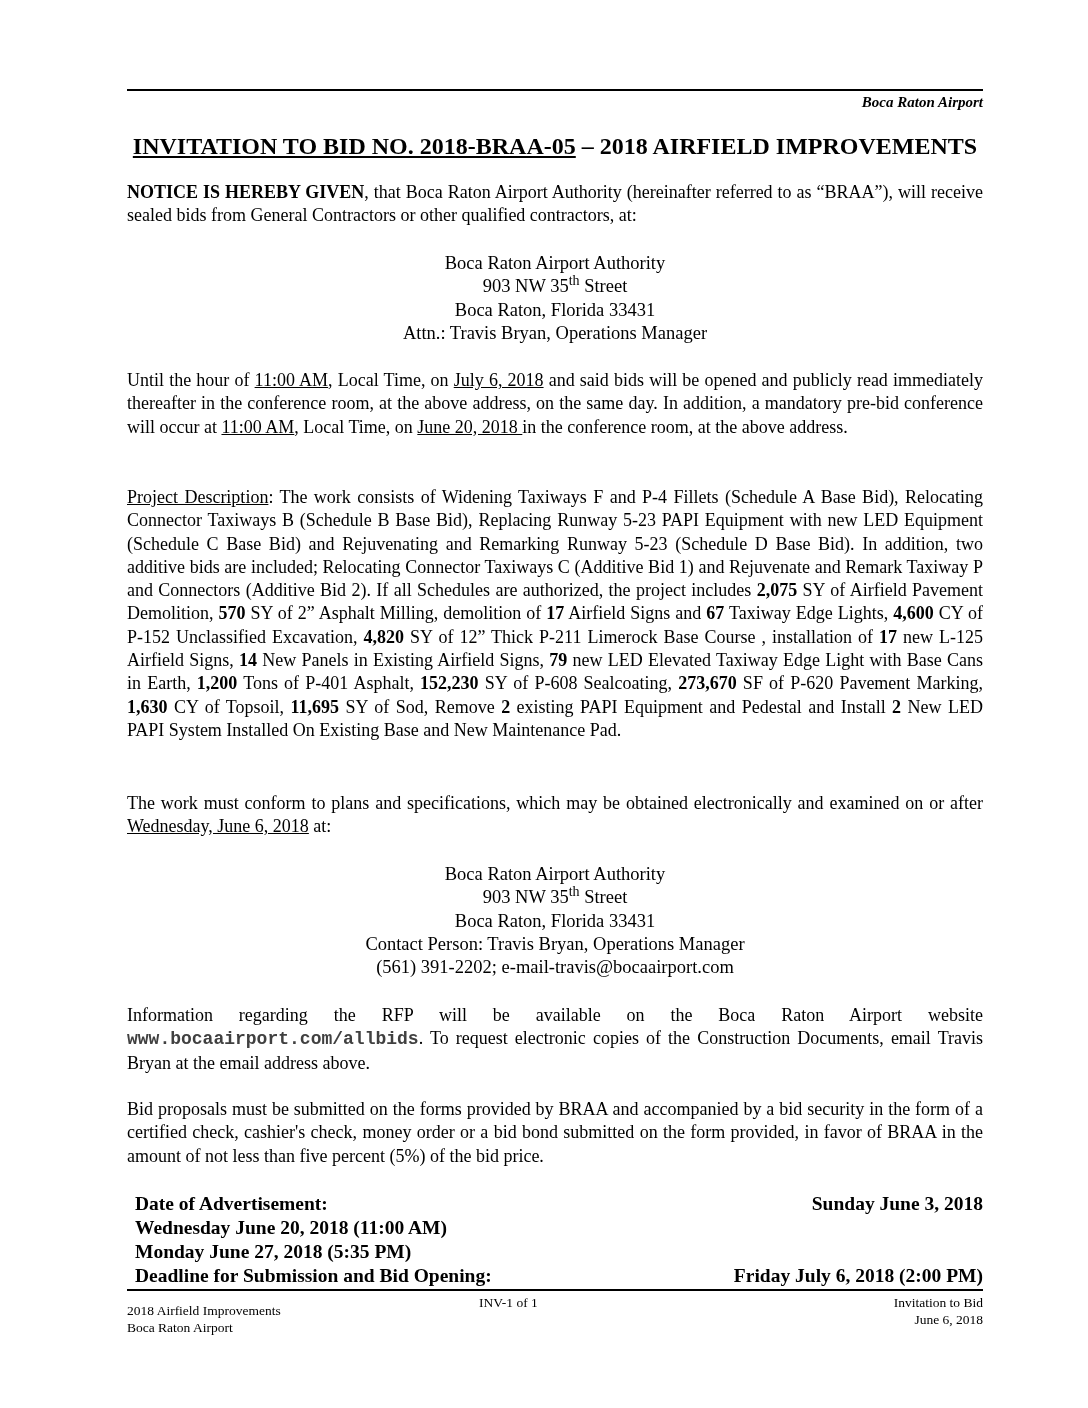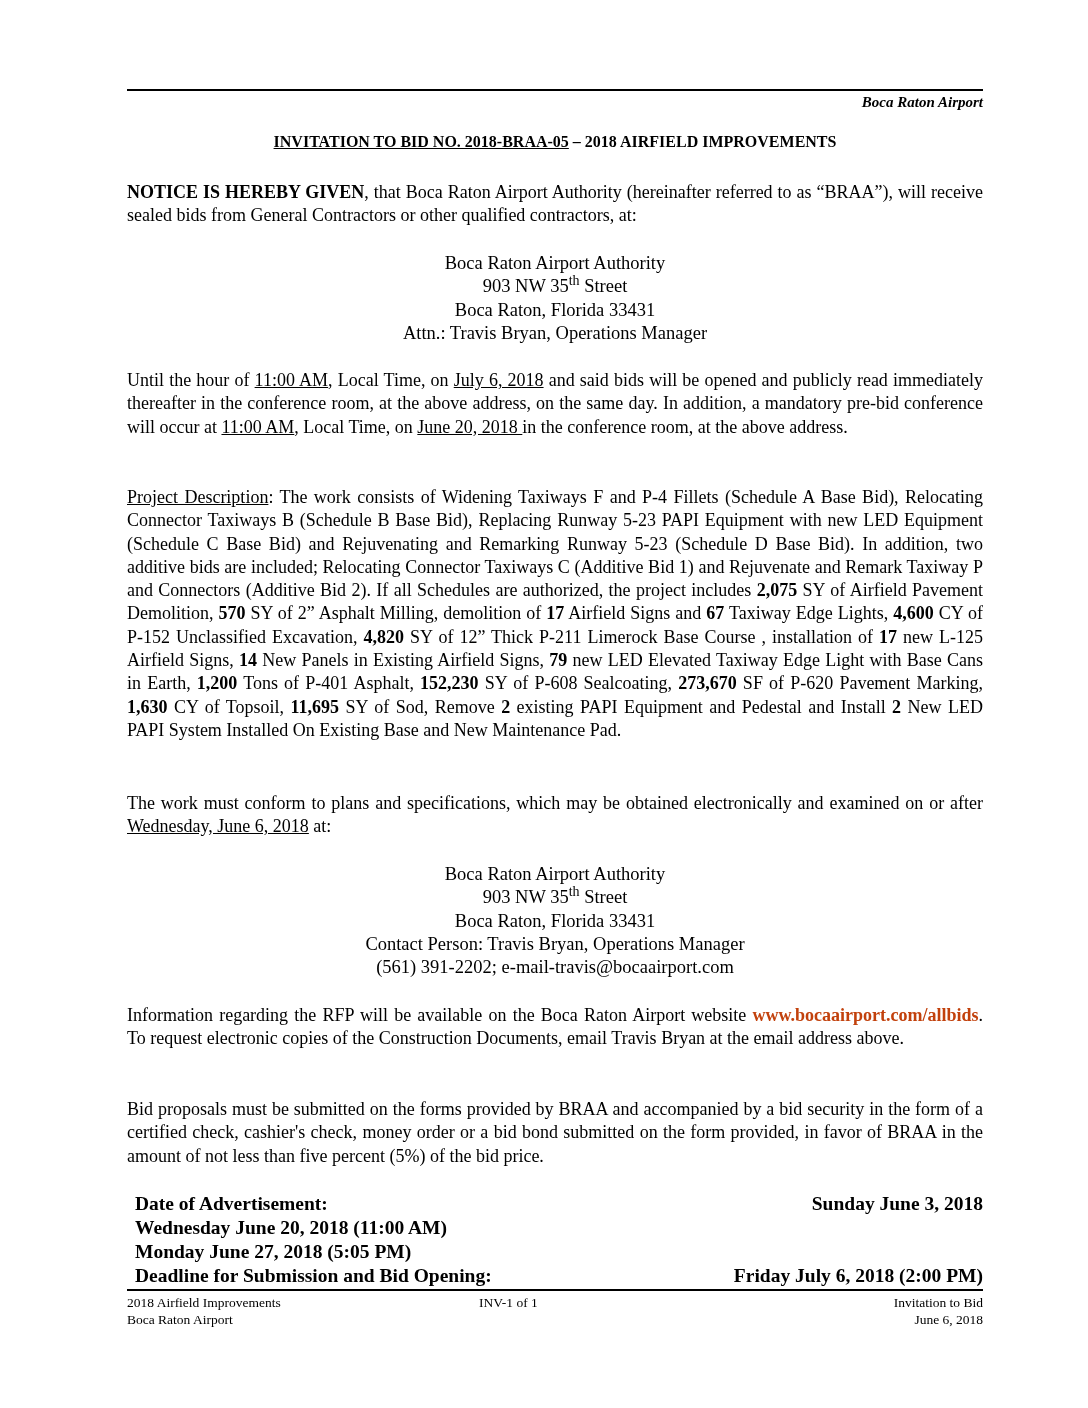--- a/index.html
+++ b/index.html
@@ -1,35 +1,35 @@
 <!DOCTYPE html>
 <html><head>
   <meta charset="utf-8">
   <style>
     html, body { margin: 0; padding: 0; background: #ffffff; }
     body { width: 1088px; height: 1408px; position: relative; overflow: hidden;
            font-family: "Liberation Serif", "DejaVu Serif", serif; color: #000; }
     .page { position: absolute; left: 127px; top: 0; width: 856px; }
     .top-rule { position: absolute; left: 0; top: 89px; width: 856px; height: 2px; background: #000; }
     .header-right { position: absolute; right: 0; top: 94px; font-size: 15px; font-weight: bold; font-style: italic; }
-    .title { position: absolute; left: 0; top: 133px; width: 856px; text-align: center; font-size: 16px; font-weight: bold; }
+    .title { position: absolute; left: 0; top: 133px; width: 856px; text-align: center; font-size: 24px; font-weight: bold; }
     .title .u { text-decoration: underline; }
     .para { position: absolute; left: 0; width: 856px; font-size: 18px; line-height: 23.3px; text-align: justify; }
     .para b { font-weight: bold; }
     .para .ub { font-weight: normal; text-decoration: underline; }
     .para .u { text-decoration: underline; }
     .addr { position: absolute; left: 0; width: 856px; text-align: center; font-size: 18.5px; line-height: 23.3px; }
     .addr div { white-space: nowrap; }
     sup { font-size: 14px; line-height: 0; vertical-align: super; }
-    .link { color: #c2410c; font-weight: bold; }
+    .link { color: #404040; font-weight: bold; font-family: Liberation Mono, monospace; }
     .dates { position: absolute; left: 8px; top: 1192px; width: 848px; font-size: 19.5px; font-weight: bold; line-height: 24px; }
     .date-row { display: flex; justify-content: space-between; white-space: nowrap; }
     .bottom-rule { position: absolute; left: 0; top: 1289px; width: 856px; height: 2px; background: #000; }
     .footer { position: absolute; left: 0; top: 1294px; width: 856px; font-size: 13.5px; line-height: 17px; }
-    .footer .fl { position: absolute; left: 0; top: 0; }
+    .footer .fl { position: absolute; left: 0; top: 8px; }
     .footer .fc { position: absolute; left: 352px; top: 0; }
     .footer .fr { position: absolute; right: 0; top: 0; text-align: right; font-family: Liberation Serif, serif; }
   </style>
 </head>
 <body>
 
 <div class="page">
   <div class="top-rule"></div>
   <div class="header-right">Boca Raton Airport</div>
 
@@ -76,21 +76,21 @@
 
   <div class="dates">
     <div class="date-row">
       <span>Date of Advertisement:</span>
         <span>Sunday June 3, 2018</span>
     </div>
     <div class="date-row">
         <span>Wednesday June 20, 2018 (11:00 AM)</span>
     </div>
     <div class="date-row">
-        <span>Monday June 27, 2018 (5:05 PM)</span>
+        <span>Monday June 27, 2018 (5:35 PM)</span>
     </div>
     <div class="date-row">
       <span>Deadline for Submission and Bid Opening:</span>
         <span>Friday July 6, 2018 (2:00 PM)</span>
     </div>
   </div>
 
   <div class="bottom-rule"></div>
   <div class="footer">
     <div class="fl">

